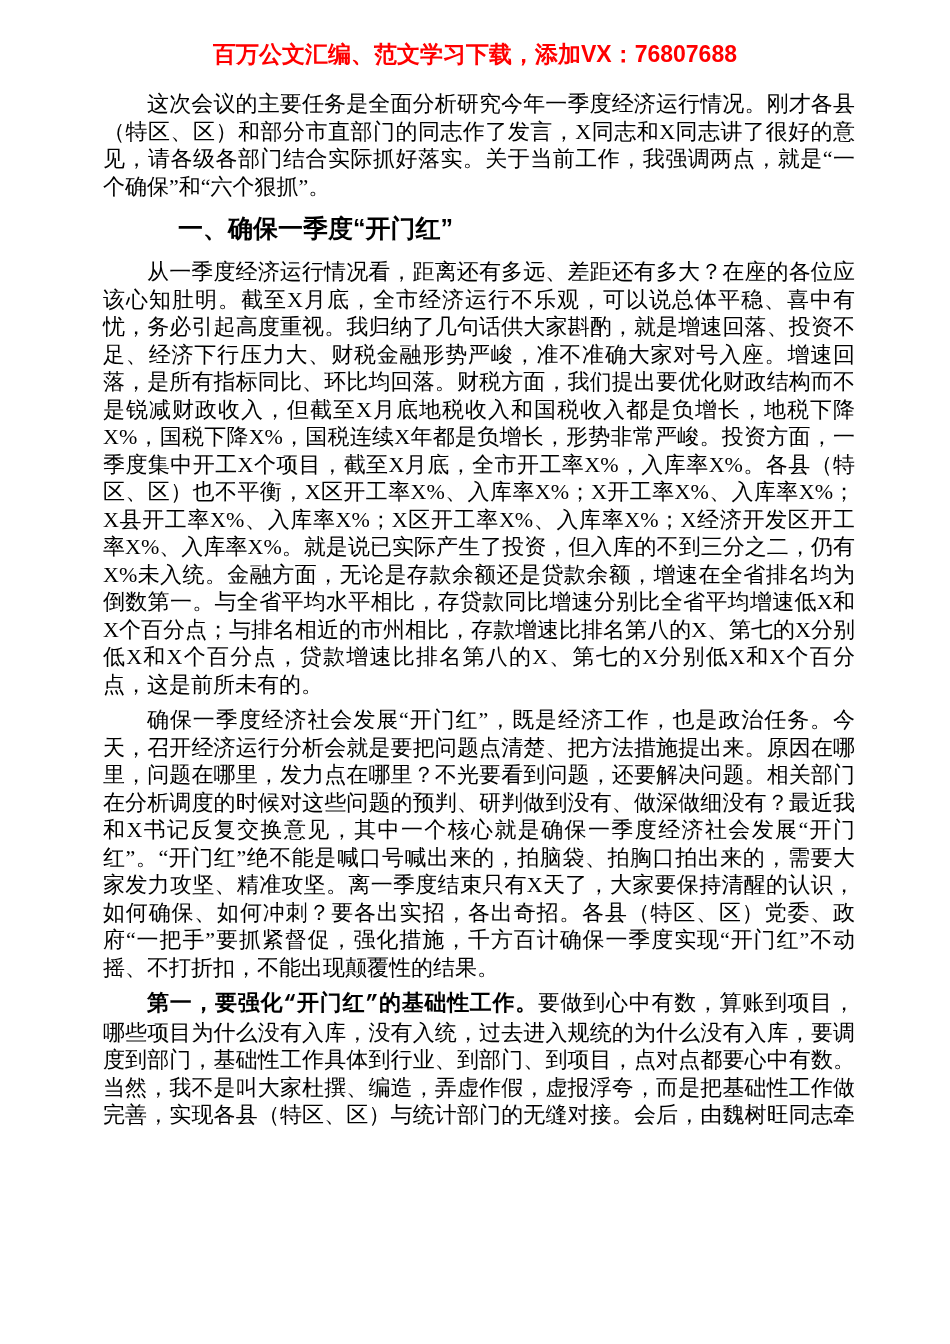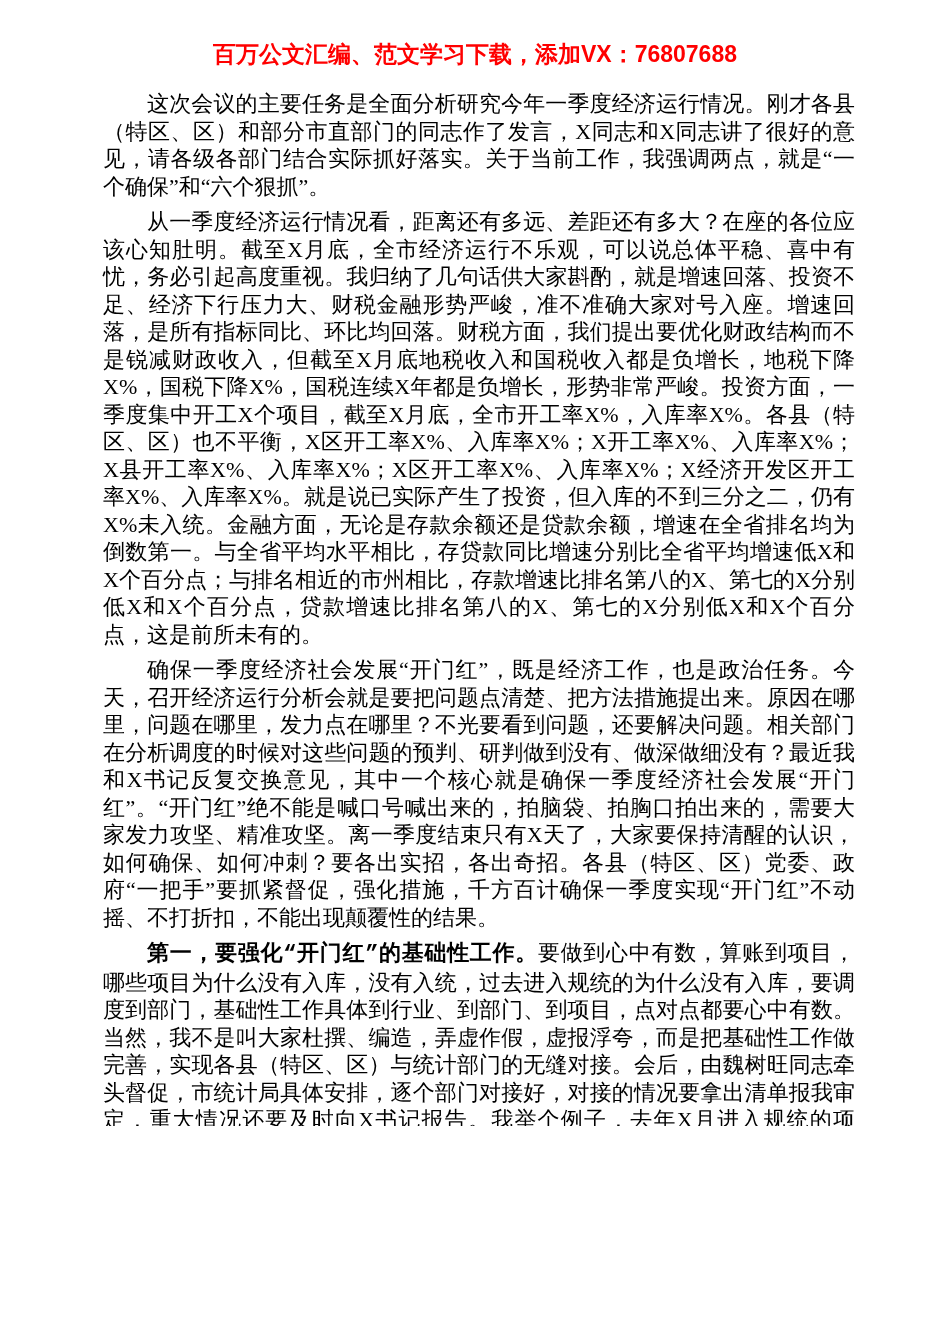--- a/index.html
+++ b/index.html
@@ -62,20 +62,21 @@
 <body>
 
 <div class="page">
 
   <div class="promo-header" style="color: rgb(255, 0, 0);">百万公文汇编、范文学习下载，添加VX：76807688</div>
 
   <div class="content">
 
     <p class="body-para">这次会议的主要任务是全面分析研究今年一季度经济运行情况。刚才各县（特区、区）和部分市直部门的同志作了发言，X同志和X同志讲了很好的意见，请各级各部门结合实际抓好落实。关于当前工作，我强调两点，就是“一个确保”和“六个狠抓”。</p>
 
+    <h2 class="section-heading">一、确保一季度“开门红”</h2>
 
     <p class="body-para">从一季度经济运行情况看，距离还有多远、差距还有多大？在座的各位应该心知肚明。截至X月底，全市经济运行不乐观，可以说总体平稳、喜中有忧，务必引起高度重视。我归纳了几句话供大家斟酌，就是增速回落、投资不足、经济下行压力大、财税金融形势严峻，准不准确大家对号入座。增速回落，是所有指标同比、环比均回落。财税方面，我们提出要优化财政结构而不是锐减财政收入，但截至X月底地税收入和国税收入都是负增长，地税下降X%，国税下降X%，国税连续X年都是负增长，形势非常严峻。投资方面，一季度集中开工X个项目，截至X月底，全市开工率X%，入库率X%。各县（特区、区）也不平衡，X区开工率X%、入库率X%；X开工率X%、入库率X%；X县开工率X%、入库率X%；X区开工率X%、入库率X%；X经济开发区开工率X%、入库率X%。就是说已实际产生了投资，但入库的不到三分之二，仍有X%未入统。金融方面，无论是存款余额还是贷款余额，增速在全省排名均为倒数第一。与全省平均水平相比，存贷款同比增速分别比全省平均增速低X和X个百分点；与排名相近的市州相比，存款增速比排名第八的X、第七的X分别低X和X个百分点，贷款增速比排名第八的X、第七的X分别低X和X个百分点，这是前所未有的。</p>
 
     <p class="body-para">确保一季度经济社会发展“开门红”，既是经济工作，也是政治任务。今天，召开经济运行分析会就是要把问题点清楚、把方法措施提出来。原因在哪里，问题在哪里，发力点在哪里？不光要看到问题，还要解决问题。相关部门在分析调度的时候对这些问题的预判、研判做到没有、做深做细没有？最近我和X书记反复交换意见，其中一个核心就是确保一季度经济社会发展“开门红”。“开门红”绝不能是喊口号喊出来的，拍脑袋、拍胸口拍出来的，需要大家发力攻坚、精准攻坚。离一季度结束只有X天了，大家要保持清醒的认识，如何确保、如何冲刺？要各出实招，各出奇招。各县（特区、区）党委、政府“一把手”要抓紧督促，强化措施，千方百计确保一季度实现“开门红”不动摇、不打折扣，不能出现颠覆性的结果。</p>
 
     <p class="body-para"><span class="bold-lead">第一，要强化“开门红”的基础性工作。</span><span>要做到心中有数，算账到项目，哪些项目为什么没有入库，没有入统，过去进入规统的为什么没有入库，要调度到部门，基础性工作具体到行业、到部门、到项目，点对点都要心中有数。当然，我不是叫大家杜撰、编造，弄虚作假，虚报浮夸，而是把基础性工作做完善，实现各县（特区、区）与统计部门的无缝对接。会后，由魏树旺同志牵头督促，市统计局具体安排，逐个部门对接好，对接的情况要拿出清单报我审定，重大情况还要及时向X书记报告。我举个例子，去年X月进入规统的项目，X万元以上的X个、X万元以上X个，应该到今年三季度可以进入统计平台了。还有工业方面的增量，X电厂“上大压小”就增加了X万千瓦、黔桂天能X万吨焦化项目新增了X万吨产能。这些都是点得出、看得见、摸得着的潜力，每个县（特区、区）都有，我就不一一点了。</span></p>
 
   </div>
 
   <div class="page-number">1</div>

